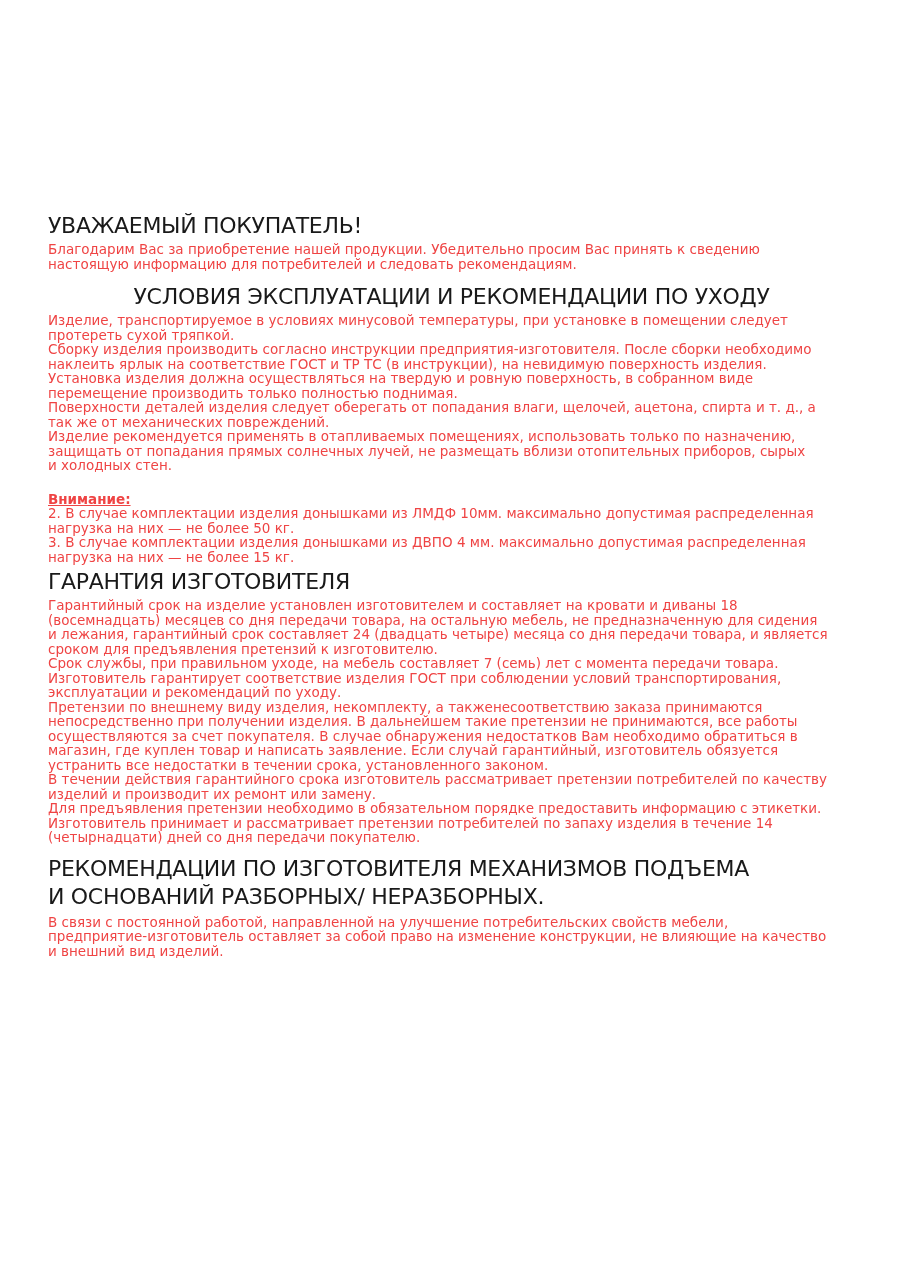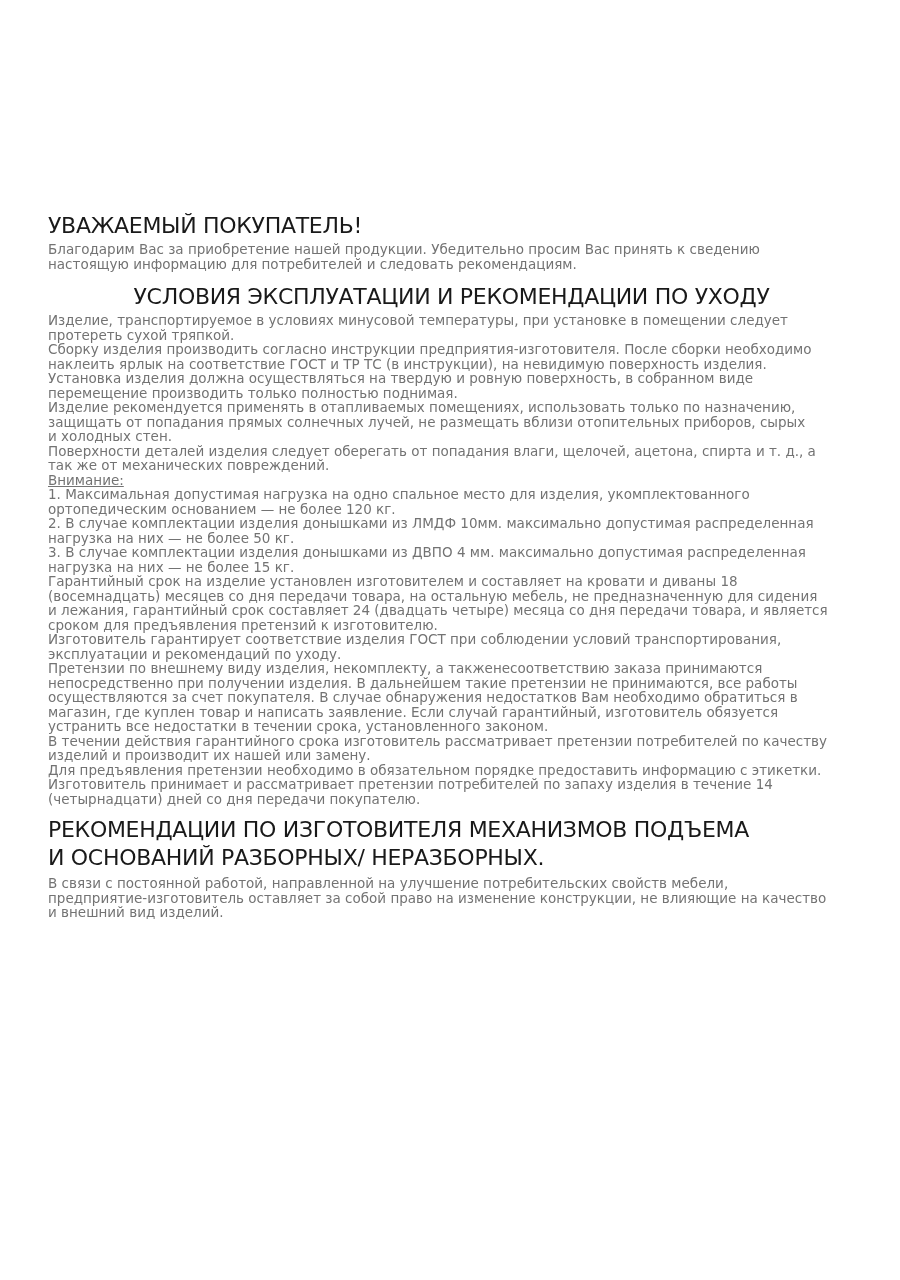--- a/index.html
+++ b/index.html
@@ -34,25 +34,26 @@
   }
   .heading.h-greeting   { margin: 0 0 3px 0; }
   .heading.h-conditions { margin: 13px 0 3px 0; text-align: center; }
   .heading.h-warranty   { margin: 5px 0 3px 0; }
   .heading.h-mechanisms { margin: 10px 0 4px 0; line-height: 28px; }
   .para {
     font-size: 13.5px;
     line-height: 14.5px;
     margin: 0;
     white-space: pre-line;
-    color: #737373;
+    color: #ef4444;
   }
   .attention {
-    font-weight: normal;
+    font-weight: bold;
     text-decoration: underline;
+    margin-top: 19px;
   }
 </style>
 </head>
 <body>
 
 <div class="page">
 
   <section class="section">
     <h1 class="heading h-greeting">УВАЖАЕМЫЙ ПОКУПАТЕЛЬ!</h1>
     <p class="para">Благодарим Вас за приобретение нашей продукции. Убедительно просим Вас принять к сведению
@@ -60,48 +61,48 @@
   </section>
 
   <section class="section">
     <h2 class="heading h-conditions">УСЛОВИЯ ЭКСПЛУАТАЦИИ И РЕКОМЕНДАЦИИ ПО УХОДУ</h2>
     <p class="para">Изделие, транспортируемое в условиях минусовой температуры, при установке в помещении следует
 протереть сухой тряпкой.</p>
     <p class="para">Сборку изделия производить согласно инструкции предприятия-изготовителя. После сборки необходимо
 наклеить ярлык на соответствие ГОСТ и ТР ТС (в инструкции), на невидимую поверхность изделия.</p>
     <p class="para">Установка изделия должна осуществляться на твердую и ровную поверхность, в собранном виде
 перемещение производить только полностью поднимая.</p>
+    <p class="para">Поверхности деталей изделия следует оберегать от попадания влаги, щелочей, ацетона, спирта и т. д., а
+так же от механических повреждений.</p>
     <p class="para">Изделие рекомендуется  применять в отапливаемых помещениях, использовать только по назначению,
 защищать от попадания прямых солнечных лучей, не размещать вблизи отопительных приборов, сырых
 и холодных стен.</p>
-    <p class="para">Поверхности деталей изделия следует оберегать от попадания влаги, щелочей, ацетона, спирта и т. д., а
-так же от механических повреждений.</p>
     <p class="para attention">Внимание:</p>
-    <p class="para">1. Максимальная допустимая нагрузка на одно спальное место для изделия, укомплектованного
-ортопедическим основанием — не более 120 кг.</p>
     <p class="para">2. В случае комплектации изделия донышками из ЛМДФ 10мм. максимально допустимая распределенная
 нагрузка на них — не более 50 кг.</p>
     <p class="para">3. В случае комплектации изделия донышками из ДВПО 4 мм. максимально допустимая распределенная
 нагрузка на них — не более 15 кг.</p>
   </section>
 
   <section class="section">
+    <h2 class="heading h-warranty">ГАРАНТИЯ ИЗГОТОВИТЕЛЯ</h2>
     <p class="para">Гарантийный срок на изделие установлен изготовителем и составляет на кровати и диваны 18
 (восемнадцать) месяцев со дня передачи товара, на остальную мебель, не предназначенную для сидения
 и лежания, гарантийный срок составляет 24 (двадцать четыре) месяца со дня передачи товара, и является
 сроком для предъявления претензий к изготовителю.</p>
+    <p class="para">Срок службы, при правильном уходе, на мебель составляет 7 (семь) лет с момента передачи товара.</p>
     <p class="para">Изготовитель гарантирует соответствие изделия ГОСТ при соблюдении условий транспортирования,
 эксплуатации и рекомендаций по уходу.</p>
     <p class="para">Претензии по внешнему виду изделия, некомплекту, а такженесоответствию заказа принимаются
 непосредственно при получении изделия. В дальнейшем такие претензии не принимаются, все работы
 осуществляются за счет покупателя. В случае обнаружения недостатков  Вам необходимо обратиться в
 магазин, где куплен товар и написать заявление. Если случай гарантийный, изготовитель обязуется
 устранить все недостатки в течении срока, установленного законом.</p>
     <p class="para">В течении действия гарантийного срока изготовитель рассматривает претензии потребителей по качеству
-изделий и производит их нашей или замену.</p>
+изделий и производит их ремонт или замену.</p>
     <p class="para">Для предъявления претензии необходимо в обязательном порядке предоставить информацию с этикетки.</p>
     <p class="para">Изготовитель принимает и рассматривает претензии потребителей по запаху изделия в течение 14
 (четырнадцати) дней со дня передачи  покупателю.</p>
   </section>
 
   <section class="section">
     <h2 class="heading h-mechanisms">РЕКОМЕНДАЦИИ ПО ИЗГОТОВИТЕЛЯ МЕХАНИЗМОВ ПОДЪЕМА
 И ОСНОВАНИЙ РАЗБОРНЫХ/ НЕРАЗБОРНЫХ.</h2>
     <p class="para">В связи с постоянной работой, направленной на улучшение потребительских свойств мебели,
 предприятие-изготовитель оставляет за собой право на изменение конструкции, не влияющие на качество

